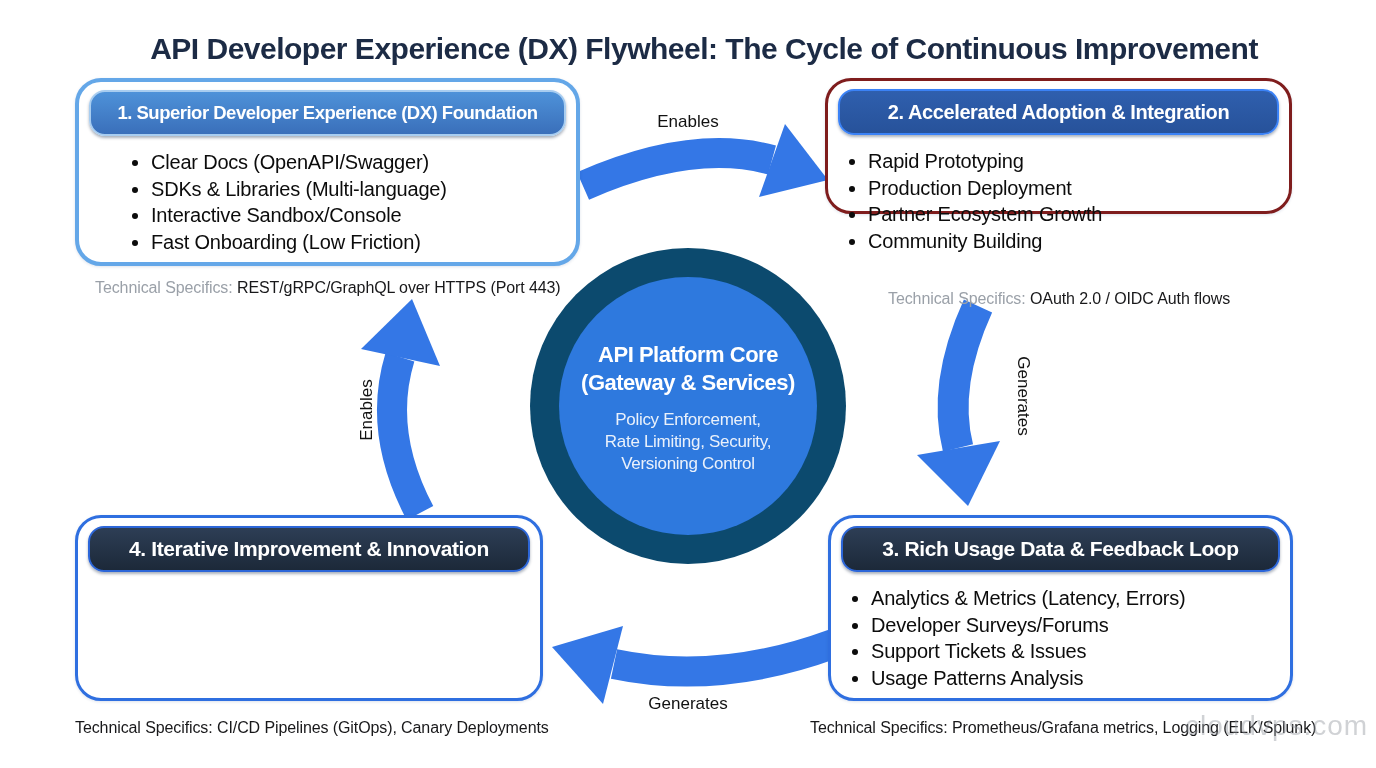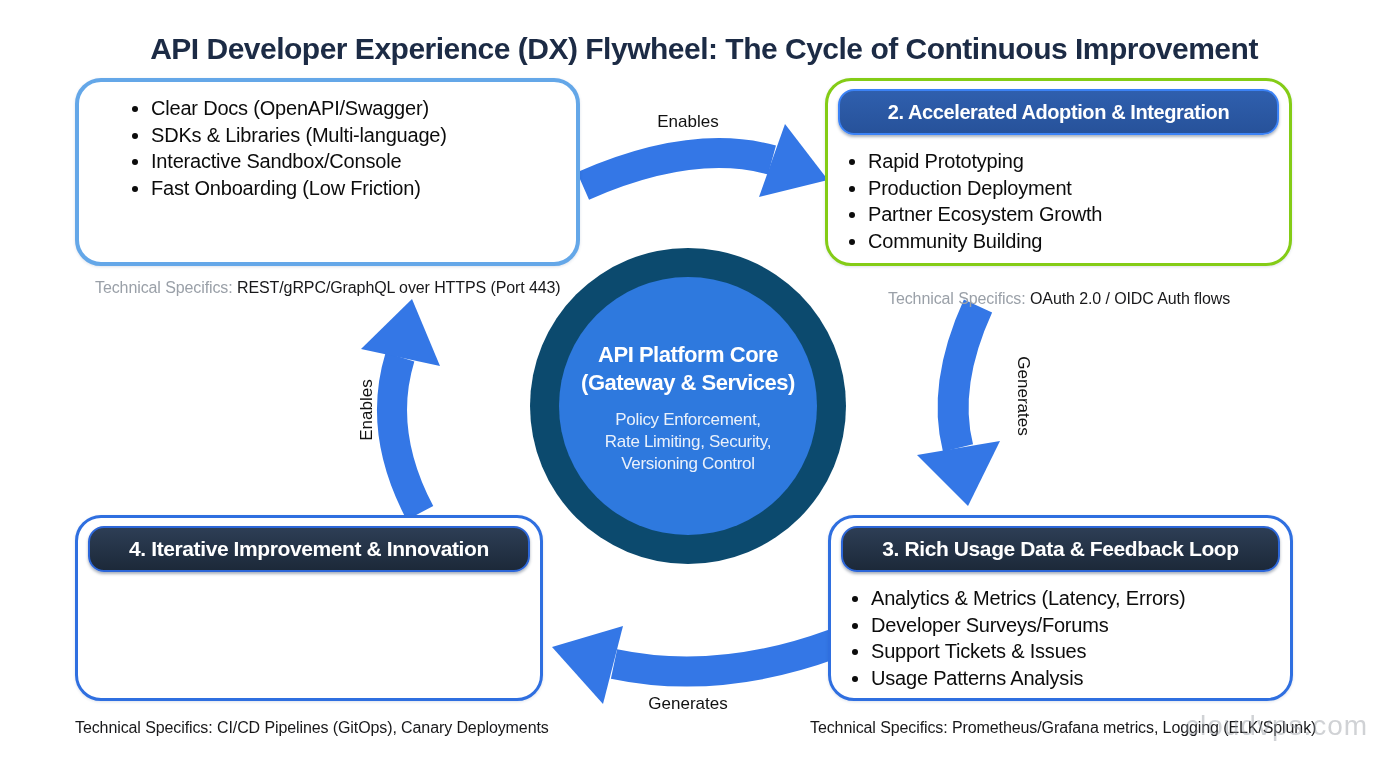--- a/index.html
+++ b/index.html
@@ -8,21 +8,21 @@
     font-family:"Liberation Sans", sans-serif;background:#ffffff;
   }
   .page-title{
     position:absolute;top:16px;left:0;width:100%;text-align:center;
     font-size:30px;font-weight:800;letter-spacing:-0.5px;color:#1c2b45;margin:16px;
   }
   
   .box{position:absolute;background:#ffffff;border-radius:26px;box-sizing:border-box;
        box-shadow:0 1px 3px rgba(30,60,120,0.15);}
   .box1{left:75px;top:78px;width:505px;height:188px;border:4px solid #64a7e8;}
-  .box2{left:825px;top:78px;width:467px;height:188px;border:3px solid #84cc16;}
+  .box2{left:825px;top:78px;width:467px;height:136px;border:3px solid #7f1d1d;}
   .box3{left:828px;top:515px;width:465px;height:186px;border:3px solid #2f6fe0;}
   .box4{left:75px;top:515px;width:468px;height:186px;border:3px solid #2f6fe0;}
   .pill{
     margin:8px 10px 0;height:46px;border-radius:16px;display:flex;align-items:center;
     justify-content:center;color:#ffffff;font-weight:bold;white-space:nowrap;
     box-shadow:0 2px 3px rgba(10,30,60,0.35);box-sizing:border-box;
   }
   .pill1{background:linear-gradient(180deg,#4e92d9,#3a6fba);border:2px solid #a8cdf0;
          font-size:18.5px;letter-spacing:-0.5px;}
   .pill2{background:linear-gradient(180deg,#2f5fae,#27529a);border:2px solid #3b82f6;
@@ -87,20 +87,21 @@
       <polygon class="arrow-head" points="412,299 440,366 361,349"></polygon>
     </g>
   </svg>
 
   <div class="arrow-label lbl-top">Enables</div>
   <div class="arrow-label lbl-right">Generates</div>
   <div class="arrow-label lbl-bottom">Generates</div>
   <div class="arrow-label lbl-left">Enables</div>
 
   <div class="box box1">
+    <div class="pill pill1">1. Superior Developer Experience (DX) Foundation</div>
     <ul>
       <li>Clear Docs (OpenAPI/Swagger)</li>
       <li>SDKs &amp; Libraries (Multi-language)</li>
       <li>Interactive Sandbox/Console</li>
       <li>Fast Onboarding (Low Friction)</li>
     </ul>
   </div>
   <div class="tech tech1">
     <span class="muted">Technical Specifics:</span>
     <span>REST/gRPC/GraphQL over HTTPS (Port 443)</span>

